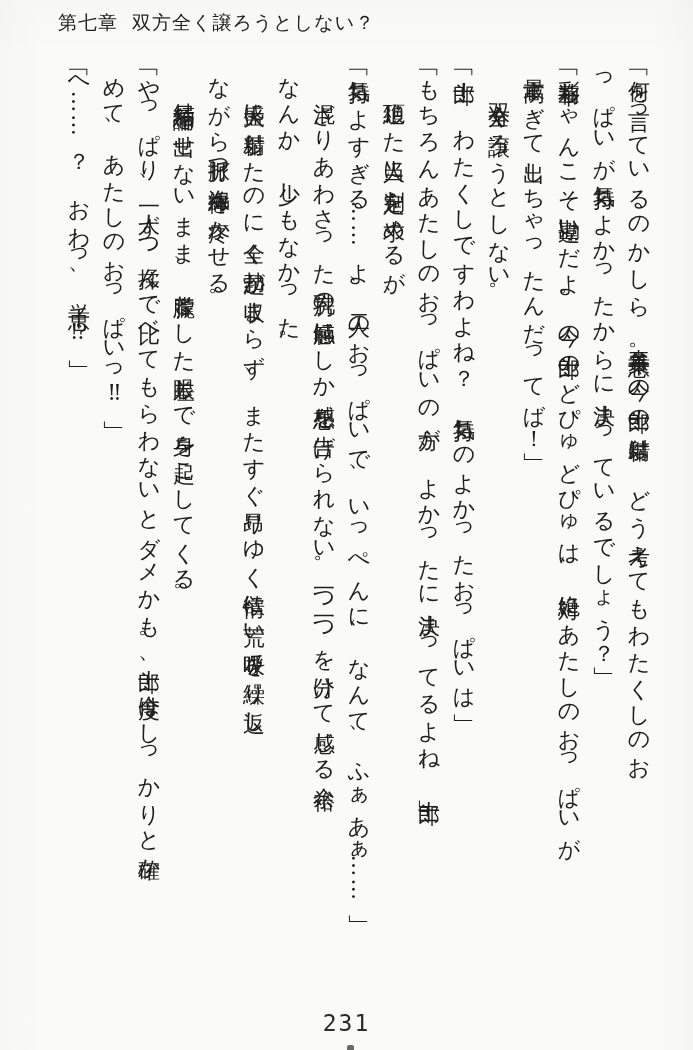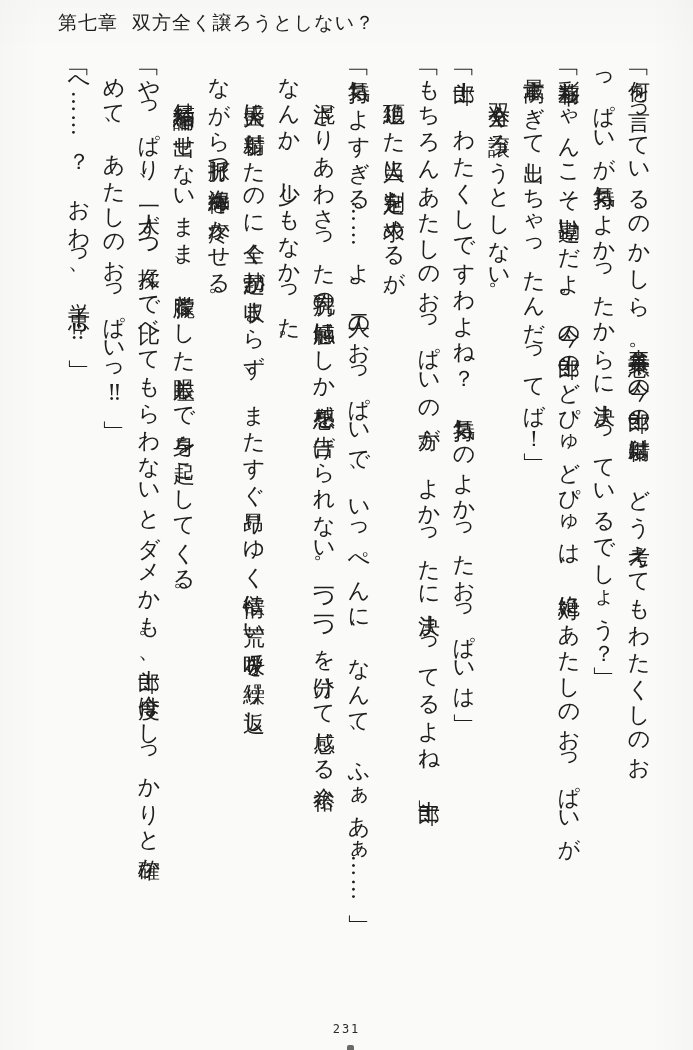--- a/index.html
+++ b/index.html
@@ -52,21 +52,21 @@
   }
   .vline.indent {
     text-indent: 24px;
   }
   .folio {
     position: absolute;
     bottom: 14px;
     left: 0;
     width: 100%;
     text-align: center;
-    font-size: 12px;
+    font-size: 23px;
     letter-spacing: 2px;
     color: #2a2a2a;
     font-family: "DejaVu Sans Mono", "Liberation Mono", monospace;
   }
   .scan-artifact {
     position: absolute;
     bottom: 0px;
     left: 347px;
     width: 7px;
     height: 5px;

